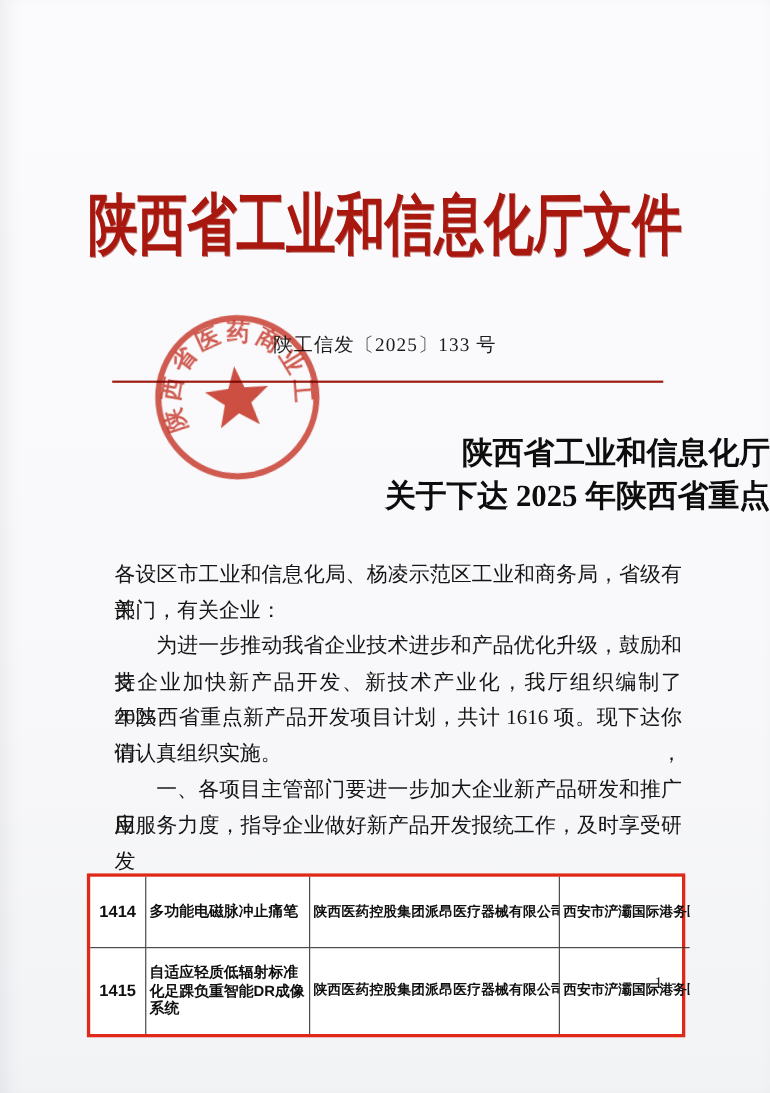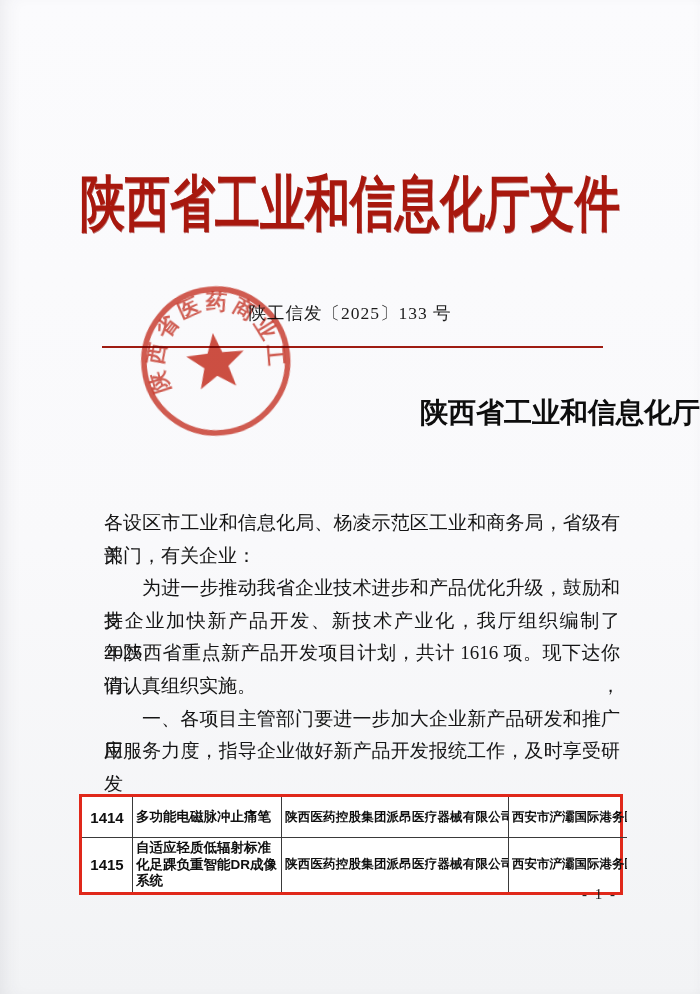--- a/index.html
+++ b/index.html
@@ -59,21 +59,21 @@
   .bline.indent{text-indent:38px;}
   
   .table-wrap{
     position:absolute;left:79px;top:794px;width:544px;
     border:3px solid #e0281a;background:#ffffff;
     box-sizing:border-box;
   }
   table.projects{border-collapse:collapse;width:100%;table-layout:fixed;}
   table.projects td{
     border:1px solid #3a3a3a;
-    padding:2px 3px;
+    padding:14px 3px;
     color:#101010;
     font-family:"Liberation Sans","DejaVu Sans",sans-serif;
     font-weight:bold;
     overflow:hidden;
     vertical-align:middle;
   }
   table.projects tr td:first-child{border-left:none;}
   table.projects tr td:last-child{border-right:none;}
   table.projects tr:first-child td{border-top:none;}
   table.projects tr:last-child td{border-bottom:none;}
@@ -104,20 +104,21 @@
     <circle cx="82" cy="80" r="71" fill="none" stroke="#c0281a" stroke-width="5.5" opacity="0.82"></circle>
     <polygon points="82,52 89.3,71.9 110.5,72.7 93.9,85.9 99.6,106.3 82,94.5 64.4,106.3 70.1,85.9 53.5,72.7 74.7,71.9" fill="#bf2718" opacity="0.88"></polygon>
     <path id="sealArc" d="M 36,105 A 52,52 0 1 1 128,105" fill="none"></path>
     <text font-size="21" font-weight="bold" fill="#bf2718" opacity="0.8" letter-spacing="4" font-family="Liberation Sans, sans-serif" style="filter:blur(0.4px)">
       <textPath href="#sealArc" startOffset="2">陕西省医药商业工会</textPath>
     </text>
   </svg>
 
   <div class="notice-title">
     <div>陕西省工业和信息化厅</div>
+    <div>关于下达 2025 年陕西省重点</div>
   </div>
 
   <div class="body-text">
     <div class="bline full">各设区市工业和信息化局、杨凌示范区工业和商务局，省级有关</div>
     <div class="bline">部门，有关企业：</div>
     <div class="bline full indent">为进一步推动我省企业技术进步和产品优化升级，鼓励和支</div>
     <div class="bline full">持企业加快新产品开发、新技术产业化，我厅组织编制了 2025</div>
     <div class="bline full">年陕西省重点新产品开发项目计划，共计 1616 项。现下达你们，</div>
     <div class="bline">请认真组织实施。</div>
     <div class="bline full indent">一、各项目主管部门要进一步加大企业新产品研发和推广应</div>

